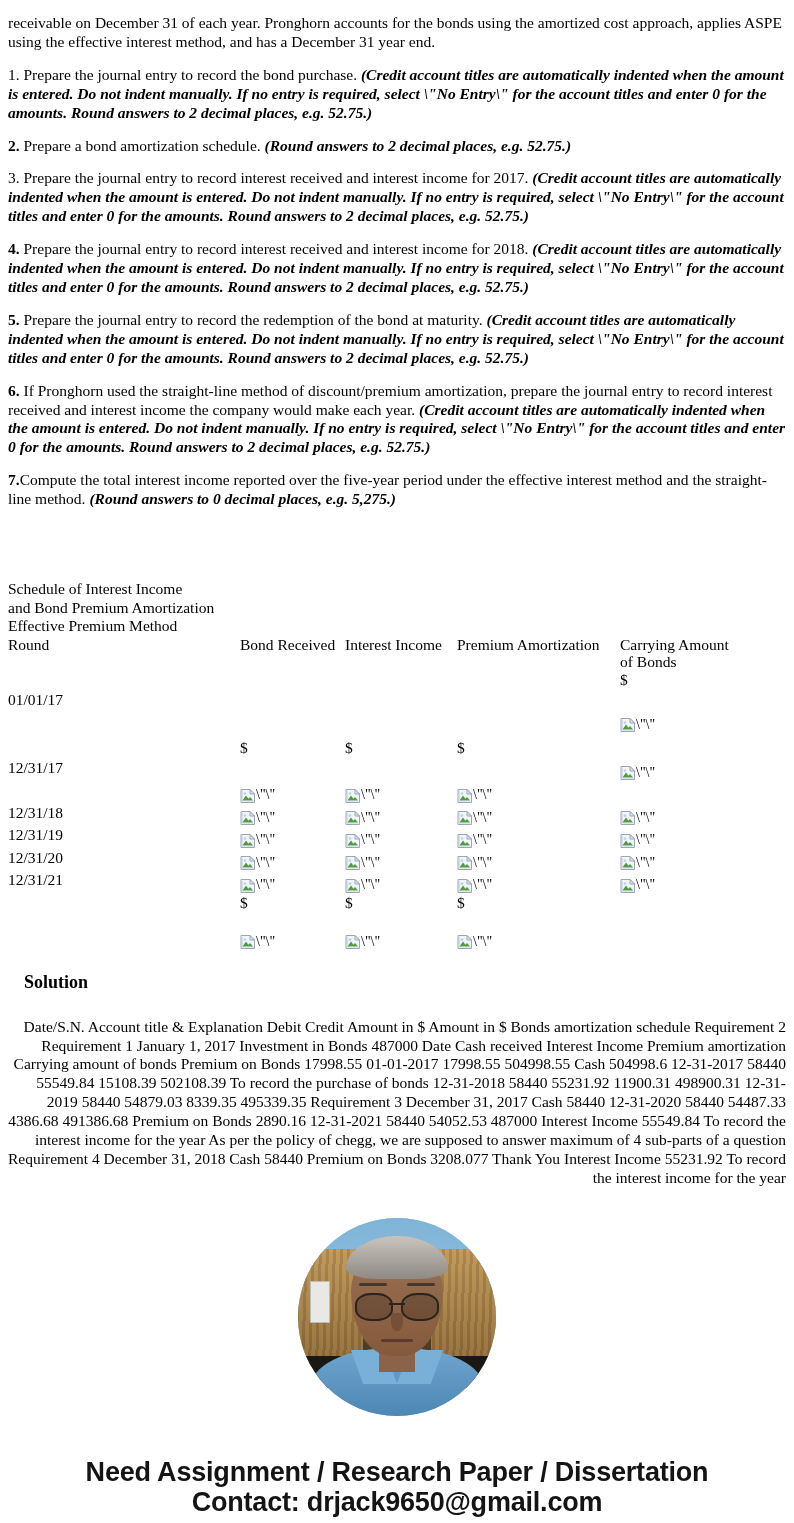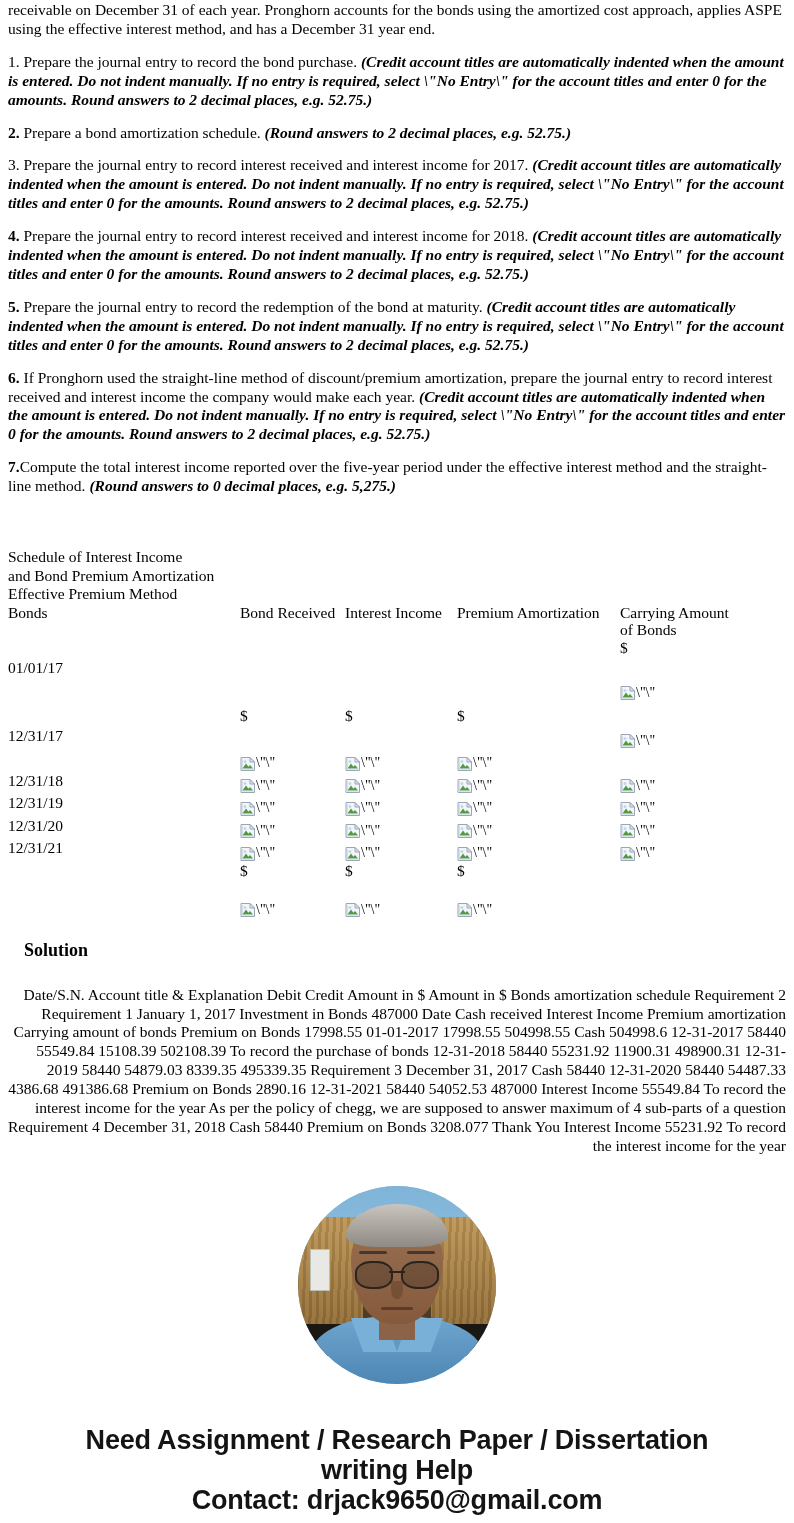--- a/index.html
+++ b/index.html
@@ -21,31 +21,31 @@
     box-sizing: border-box;
     padding: 0 8px 0 8px;
     overflow: hidden;
   }
 
   
   .qtext {
     margin: 0 0 14px 0;
     text-align: left;
   }
-  .qtext.first { margin-top: 0; padding-top: 1px; }
+  .qtext.first { margin-top: 0; padding-top: 14px; }
   .qtext i.note {
     font-weight: bold;
     font-style: italic;
     text-align: right;
   }
   .num-bold { font-weight: bold; }
 
   
   .sched-wrap {
-    margin-top: 52px;
+    margin-top: 71px;
     margin-bottom: 8px;
   }
   table.sched {
     border-collapse: collapse;
     width: 786px;
     table-layout: fixed;
   }
   table.sched td, table.sched th {
     padding: 0;
     vertical-align: top;
@@ -269,21 +269,21 @@
 
         <tr>
           <td class="sched-title" colspan="5">
             <div>Schedule of Interest Income</div>
             <div>and Bond Premium Amortization</div>
             <div>Effective Premium Method</div>
           </td>
         </tr>
 
         <tr>
-          <td class="hdr-date">Bonds</td>
+          <td class="hdr-date">Round</td>
           <td class="hdr">Bond Received</td>
           <td class="hdr">Interest Income</td>
           <td class="hdr">Premium Amortization</td>
           <td class="hdr">
             <div>Carrying Amount</div>
             <div>of Bonds</div>
           </td>
         </tr>
 
         <tr>
@@ -703,17 +703,16 @@
       <div class="av-glass av-glassL"></div>
       <div class="av-glass av-glassR"></div>
       <div class="av-bridge"></div>
       <div class="av-nose"></div>
       <div class="av-mouth"></div>
     </div>
   </div>
 
   <div class="footer">
     <span>Need Assignment / Research Paper / Dissertation</span>
-    <span class="line2">writing Help</span>
     <span class="line2">Contact: drjack9650@gmail.com</span>
   </div>
 
 </div>
 
 </body></html>

